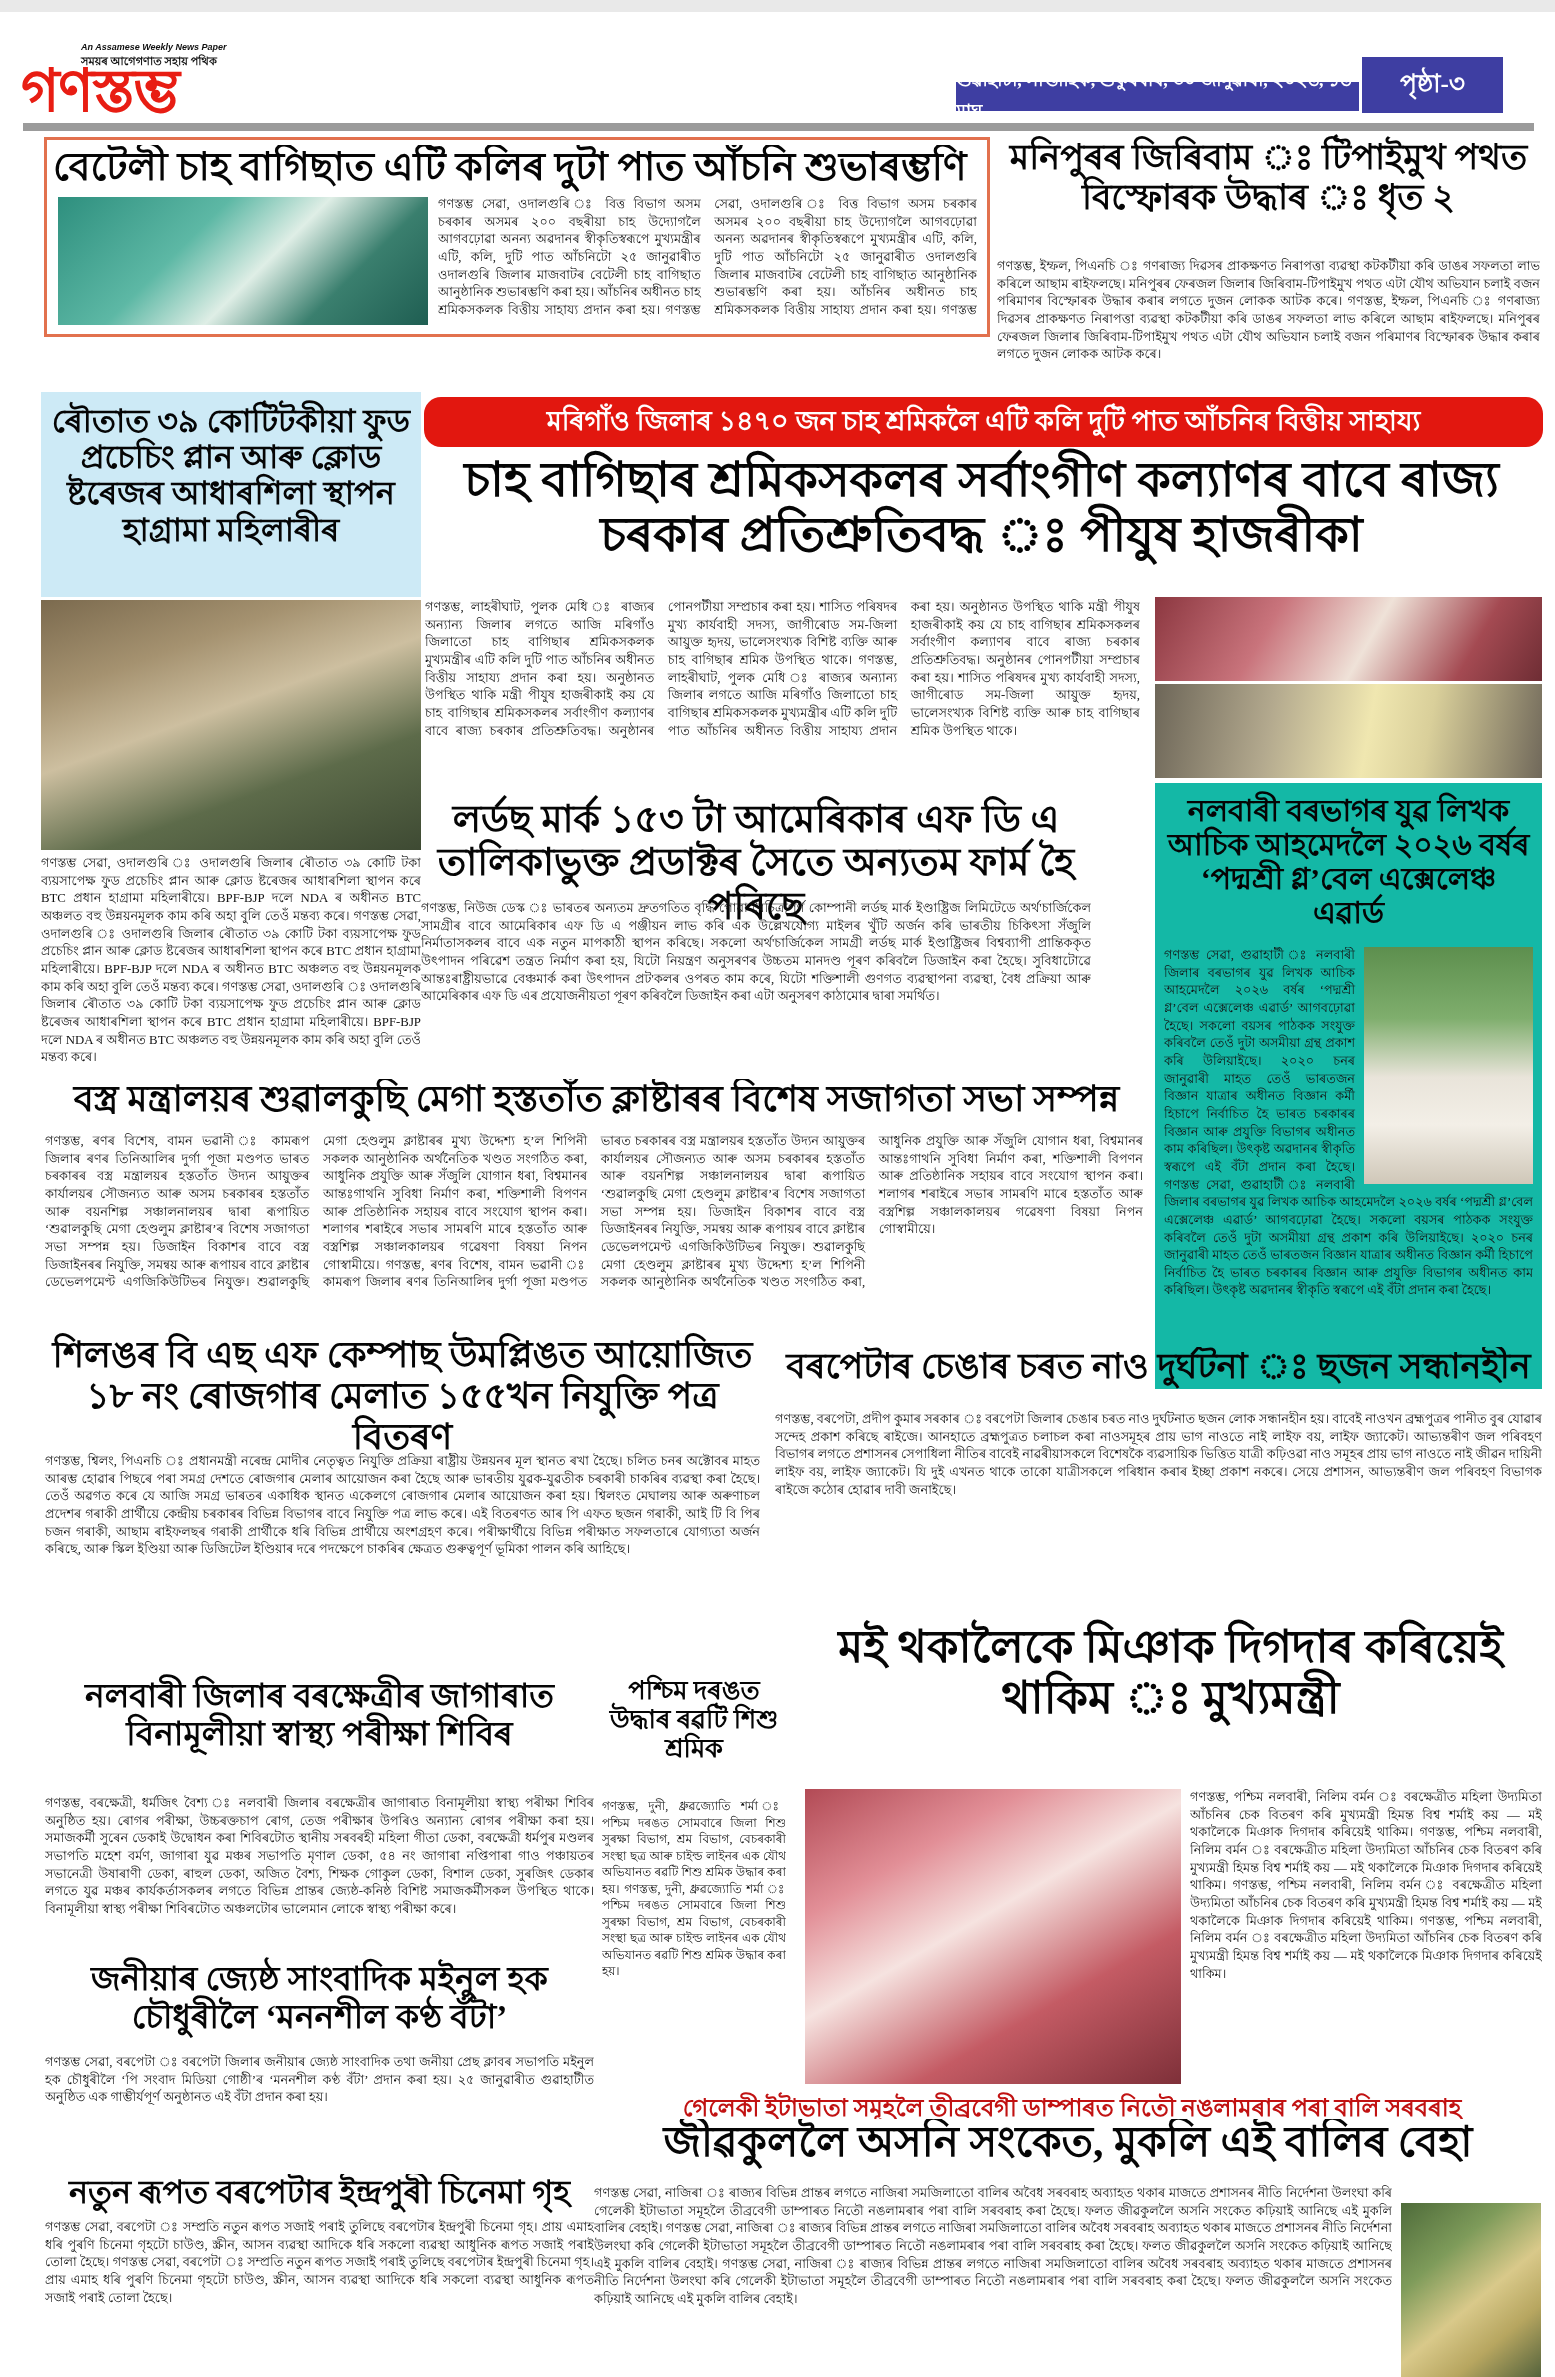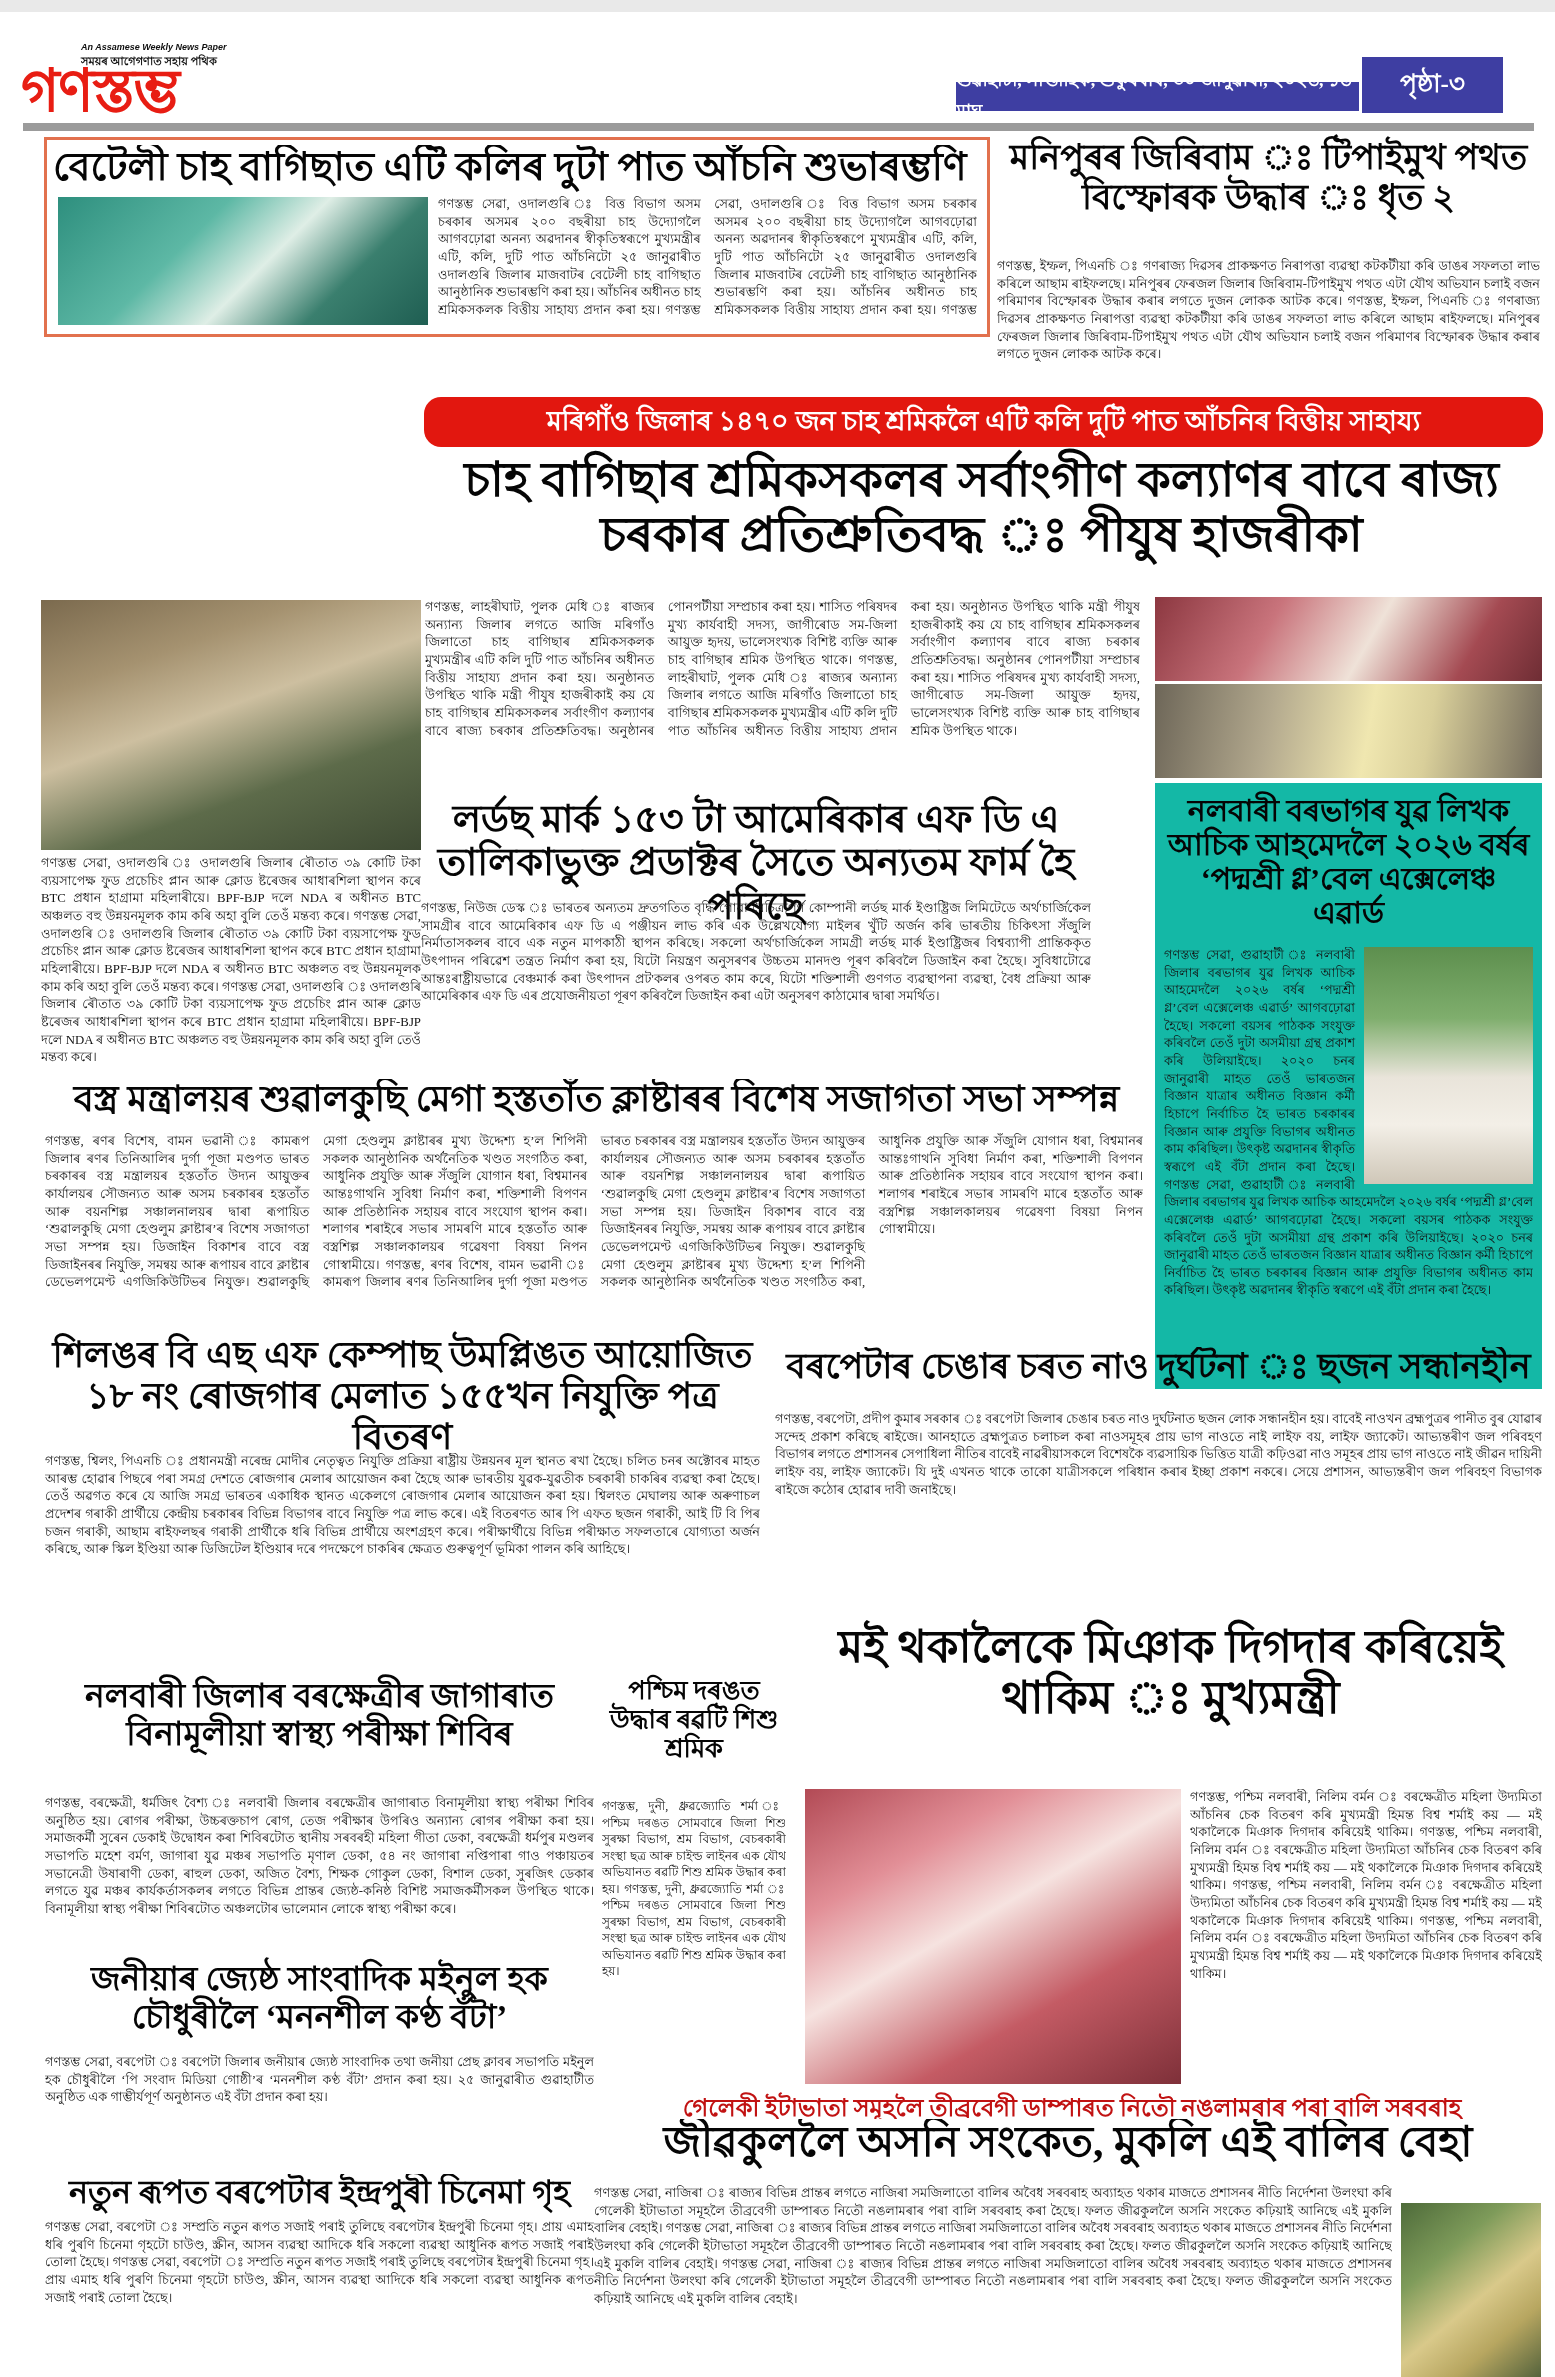--- a/index.html
+++ b/index.html
@@ -44,20 +44,23 @@
     <div class="hl" style="position:absolute;left:6px;top:4.5px;width:924px;height:47px;font-size:39px;white-space:nowrap;overflow:hidden;">বেটেলী চাহ বাগিছাত এটি কলিৰ দুটা পাত আঁচনি শুভাৰম্ভণি ঃ চৰণ বড়ো</div>
     <div class="photo abs" style="left:10.5px;top:57px;width:370px;height:128px;background:linear-gradient(135deg,#2e8f7e 0%,#5db8a5 35%,#dfeee6 55%,#3a7f6e 75%,#1f5e52 100%);"></div>
     <div class="body-txt cols2 abs" style="left:391px;top:56px;width:539px;height:129px;">গণস্তম্ভ সেৱা, ওদালগুৰি ঃ বিত্ত বিভাগ অসম চৰকাৰ অসমৰ ২০০ বছৰীয়া চাহ উদ্যোগলৈ আগবঢ়োৱা অনন্য অৱদানৰ স্বীকৃতিস্বৰূপে মুখ্যমন্ত্ৰীৰ এটি, কলি, দুটি পাত আঁচনিটো ২৫ জানুৱাৰীত ওদালগুৰি জিলাৰ মাজবাটৰ বেটেলী চাহ বাগিছাত আনুষ্ঠানিক শুভাৰম্ভণি কৰা হয়। আঁচনিৰ অধীনত চাহ শ্ৰমিকসকলক বিত্তীয় সাহায্য প্ৰদান কৰা হয়। গণস্তম্ভ সেৱা, ওদালগুৰি ঃ বিত্ত বিভাগ অসম চৰকাৰ অসমৰ ২০০ বছৰীয়া চাহ উদ্যোগলৈ আগবঢ়োৱা অনন্য অৱদানৰ স্বীকৃতিস্বৰূপে মুখ্যমন্ত্ৰীৰ এটি, কলি, দুটি পাত আঁচনিটো ২৫ জানুৱাৰীত ওদালগুৰি জিলাৰ মাজবাটৰ বেটেলী চাহ বাগিছাত আনুষ্ঠানিক শুভাৰম্ভণি কৰা হয়। আঁচনিৰ অধীনত চাহ শ্ৰমিকসকলক বিত্তীয় সাহায্য প্ৰদান কৰা হয়। গণস্তম্ভ সেৱা, ওদালগুৰি ঃ বিত্ত বিভাগ অসম চৰকাৰ অসমৰ ২০০ বছৰীয়া চাহ উদ্যোগলৈ আগবঢ়োৱা অনন্য অৱদানৰ স্বীকৃতিস্বৰূপে মুখ্যমন্ত্ৰীৰ এটি, কলি, দুটি পাত আঁচনিটো ২৫ জানুৱাৰীত ওদালগুৰি জিলাৰ মাজবাটৰ বেটেলী চাহ বাগিছাত আনুষ্ঠানিক শুভাৰম্ভণি কৰা হয়। আঁচনিৰ অধীনত চাহ শ্ৰমিকসকলক বিত্তীয় সাহায্য প্ৰদান কৰা হয়।</div>
   </div>
 
   <div class="abs" style="left:997px;top:126px;width:543px;height:248px;">
     <div class="hl" style="position:absolute;left:0;top:0;width:543px;height:114px;font-size:35px;">মনিপুৰৰ জিৰিবাম ঃ টিপাইমুখ পথত বিস্ফোৰক উদ্ধাৰ ঃ ধৃত ২</div>
     <div class="body-txt abs" style="left:0;top:120px;width:543px;height:126px;">গণস্তম্ভ, ইম্ফল, পিএনচি ঃ গণৰাজ্য দিৱসৰ প্ৰাকক্ষণত নিৰাপত্তা ব্যৱস্থা কটকটীয়া কৰি ডাঙৰ সফলতা লাভ কৰিলে আছাম ৰাইফলছে। মনিপুৰৰ ফেৰজল জিলাৰ জিৰিবাম-টিপাইমুখ পথত এটা যৌথ অভিযান চলাই বজন পৰিমাণৰ বিস্ফোৰক উদ্ধাৰ কৰাৰ লগতে দুজন লোকক আটক কৰে। গণস্তম্ভ, ইম্ফল, পিএনচি ঃ গণৰাজ্য দিৱসৰ প্ৰাকক্ষণত নিৰাপত্তা ব্যৱস্থা কটকটীয়া কৰি ডাঙৰ সফলতা লাভ কৰিলে আছাম ৰাইফলছে। মনিপুৰৰ ফেৰজল জিলাৰ জিৰিবাম-টিপাইমুখ পথত এটা যৌথ অভিযান চলাই বজন পৰিমাণৰ বিস্ফোৰক উদ্ধাৰ কৰাৰ লগতে দুজন লোকক আটক কৰে।</div>
   </div>
 
+  <div class="abs bluebox" style="left:41px;top:380px;width:380px;height:205px;">
+    <div class="hl" style="position:absolute;left:7.5px;top:10.5px;width:365px;font-size:32px;">ৰৌতাত ৩৯ কোটিটকীয়া ফুড প্ৰচেচিং প্লান আৰু ক্লোড ষ্টৰেজৰ আধাৰশিলা স্থাপন হাগ্ৰামা মহিলাৰীৰ</div>
+  </div>
   <div class="photo abs" style="left:41px;top:588px;width:380px;height:250px;background:linear-gradient(160deg,#7b6a4e 0%,#a59270 25%,#cdbfa0 45%,#5d6b4a 70%,#3e4a33 100%);"></div>
   <div class="body-txt abs" style="left:41px;top:843px;width:380px;height:208px;">গণস্তম্ভ সেৱা, ওদালগুৰি ঃ ওদালগুৰি জিলাৰ ৰৌতাত ৩৯ কোটি টকা ব্যয়সাপেক্ষ ফুড প্ৰচেচিং প্লান আৰু ক্লোড ষ্টৰেজৰ আধাৰশিলা স্থাপন কৰে BTC প্ৰধান হাগ্ৰামা মহিলাৰীয়ে। BPF-BJP দলে NDA ৰ অধীনত BTC অঞ্চলত বহু উন্নয়নমূলক কাম কৰি অহা বুলি তেওঁ মন্তব্য কৰে। গণস্তম্ভ সেৱা, ওদালগুৰি ঃ ওদালগুৰি জিলাৰ ৰৌতাত ৩৯ কোটি টকা ব্যয়সাপেক্ষ ফুড প্ৰচেচিং প্লান আৰু ক্লোড ষ্টৰেজৰ আধাৰশিলা স্থাপন কৰে BTC প্ৰধান হাগ্ৰামা মহিলাৰীয়ে। BPF-BJP দলে NDA ৰ অধীনত BTC অঞ্চলত বহু উন্নয়নমূলক কাম কৰি অহা বুলি তেওঁ মন্তব্য কৰে। গণস্তম্ভ সেৱা, ওদালগুৰি ঃ ওদালগুৰি জিলাৰ ৰৌতাত ৩৯ কোটি টকা ব্যয়সাপেক্ষ ফুড প্ৰচেচিং প্লান আৰু ক্লোড ষ্টৰেজৰ আধাৰশিলা স্থাপন কৰে BTC প্ৰধান হাগ্ৰামা মহিলাৰীয়ে। BPF-BJP দলে NDA ৰ অধীনত BTC অঞ্চলত বহু উন্নয়নমূলক কাম কৰি অহা বুলি তেওঁ মন্তব্য কৰে।</div>
 
   <div class="abs kicker-red" style="left:424px;top:385px;width:1119px;height:50px;font-size:27px;">মৰিগাঁও জিলাৰ ১৪৭০ জন চাহ শ্ৰমিকলৈ এটি কলি দুটি পাত আঁচনিৰ বিত্তীয় সাহায্য</div>
   <div class="hl abs" style="left:421px;top:441px;width:1121px;height:140px;font-size:48px;">চাহ বাগিছাৰ শ্ৰমিকসকলৰ সৰ্বাংগীণ কল্যাণৰ বাবে ৰাজ্য চৰকাৰ প্ৰতিশ্ৰুতিবদ্ধ ঃ পীযুষ হাজৰীকা</div>
   <div class="body-txt cols3 abs" style="left:425px;top:587px;width:715px;height:191px;">গণস্তম্ভ, লাহৰীঘাট, পুলক মেধি ঃ ৰাজ্যৰ অন্যান্য জিলাৰ লগতে আজি মৰিগাঁও জিলাতো চাহ বাগিছাৰ শ্ৰমিকসকলক মুখ্যমন্ত্ৰীৰ এটি কলি দুটি পাত আঁচনিৰ অধীনত বিত্তীয় সাহায্য প্ৰদান কৰা হয়। অনুষ্ঠানত উপস্থিত থাকি মন্ত্ৰী পীযুষ হাজৰীকাই কয় যে চাহ বাগিছাৰ শ্ৰমিকসকলৰ সৰ্বাংগীণ কল্যাণৰ বাবে ৰাজ্য চৰকাৰ প্ৰতিশ্ৰুতিবদ্ধ। অনুষ্ঠানৰ পোনপটীয়া সম্প্ৰচাৰ কৰা হয়। শাসিত পৰিষদৰ মুখ্য কাৰ্যবাহী সদস্য, জাগীৰোড সম-জিলা আয়ুক্ত হৃদয়, ভালেসংখ্যক বিশিষ্ট ব্যক্তি আৰু চাহ বাগিছাৰ শ্ৰমিক উপস্থিত থাকে। গণস্তম্ভ, লাহৰীঘাট, পুলক মেধি ঃ ৰাজ্যৰ অন্যান্য জিলাৰ লগতে আজি মৰিগাঁও জিলাতো চাহ বাগিছাৰ শ্ৰমিকসকলক মুখ্যমন্ত্ৰীৰ এটি কলি দুটি পাত আঁচনিৰ অধীনত বিত্তীয় সাহায্য প্ৰদান কৰা হয়। অনুষ্ঠানত উপস্থিত থাকি মন্ত্ৰী পীযুষ হাজৰীকাই কয় যে চাহ বাগিছাৰ শ্ৰমিকসকলৰ সৰ্বাংগীণ কল্যাণৰ বাবে ৰাজ্য চৰকাৰ প্ৰতিশ্ৰুতিবদ্ধ। অনুষ্ঠানৰ পোনপটীয়া সম্প্ৰচাৰ কৰা হয়। শাসিত পৰিষদৰ মুখ্য কাৰ্যবাহী সদস্য, জাগীৰোড সম-জিলা আয়ুক্ত হৃদয়, ভালেসংখ্যক বিশিষ্ট ব্যক্তি আৰু চাহ বাগিছাৰ শ্ৰমিক উপস্থিত থাকে।</div>
   <div class="photo abs" style="left:1155px;top:585px;width:387px;height:84px;background:linear-gradient(120deg,#8c3740 0%,#c9747c 30%,#efe2d8 55%,#a44a52 80%,#6e2d34 100%);"></div>
   <div class="photo abs" style="left:1155px;top:672px;width:387px;height:94px;background:linear-gradient(100deg,#6d6658 0%,#b3a98e 30%,#f0e7b0 55%,#d9cf9a 70%,#70685a 100%);"></div>
 
   <div class="hl abs" style="left:421px;top:786px;width:670px;height:96px;font-size:38px;">লৰ্ডছ মাৰ্ক ১৫৩ টা আমেৰিকাৰ এফ ডি এ তালিকাভুক্ত প্ৰডাক্টৰ সৈতে অন্যতম ফাৰ্ম হৈ পৰিছে</div>

